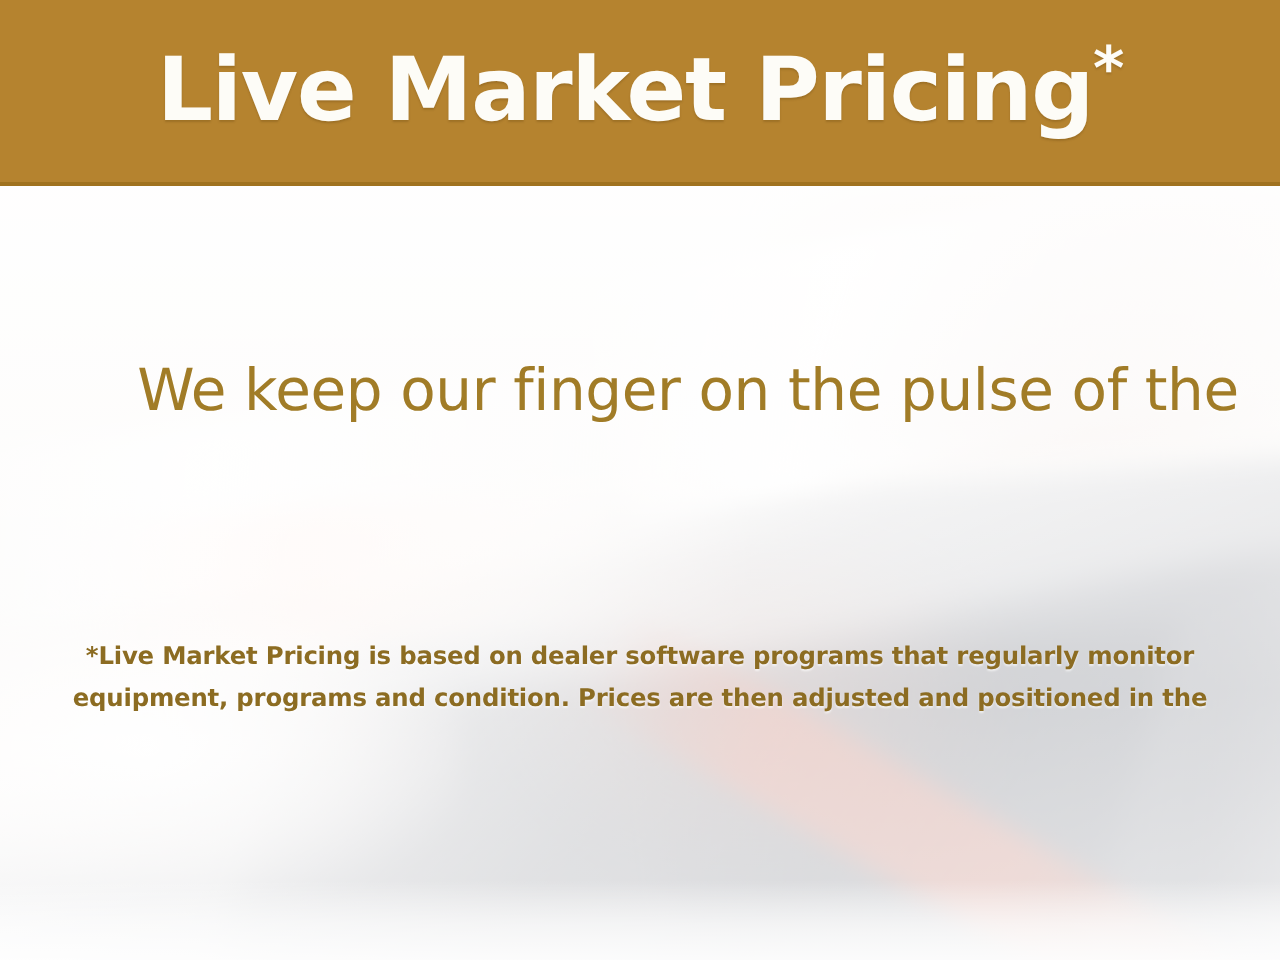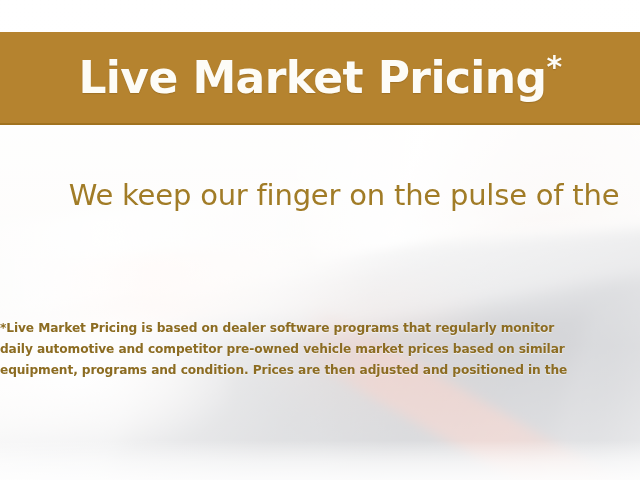--- a/index.html
+++ b/index.html
@@ -228,21 +228,20 @@
     left: 0;
     top: 0;
     width: 640px;
     height: 93px;
     background: #b5832f;
     border-bottom: 2px solid #a0721f;
     box-sizing: border-box;
     display: flex;
     align-items: center;
     justify-content: center;
-    margin-top: 32px;
   }
 
   .banner-title {
     color: #fdfcf7;
     font-family: "DejaVu Sans", sans-serif;
     font-size: 44px;
     font-weight: 700;
     letter-spacing: -0.6px;
     line-height: 1;
     white-space: nowrap;
@@ -274,20 +273,21 @@
     display: block;
     white-space: nowrap;
   }
 
   
   .disclaimer {
     position: absolute;
     left: 0;
     top: 318px;
     width: 640px;
+    text-align: center;
     color: #8c6c22;
     font-family: "DejaVu Sans", sans-serif;
     font-size: 12.2px;
     font-weight: 700;
     line-height: 21px;
     letter-spacing: -0.1px;
     text-shadow: 0 1px 1px rgba(255,255,255,0.6);
   }
   .disclaimer .dl {
     display: block;
@@ -318,17 +318,16 @@
   <div class="banner">
     <div class="banner-title"><span>Live Market Pricing</span><span class="ast">*</span></div>
   </div>
 
   <div class="headline">
     <span class="hl">We keep our finger on the pulse of the</span>
   </div>
 
   <div class="disclaimer">
     <span class="dl">*Live Market Pricing is based on dealer software programs that regularly monitor</span>
-    <span class="dl">daily automotive and competitor pre-owned vehicle market prices based on similar</span>
     <span class="dl">equipment, programs and condition. Prices are then adjusted and positioned in the</span>
   </div>
 
 </div>
 
 </body></html>

